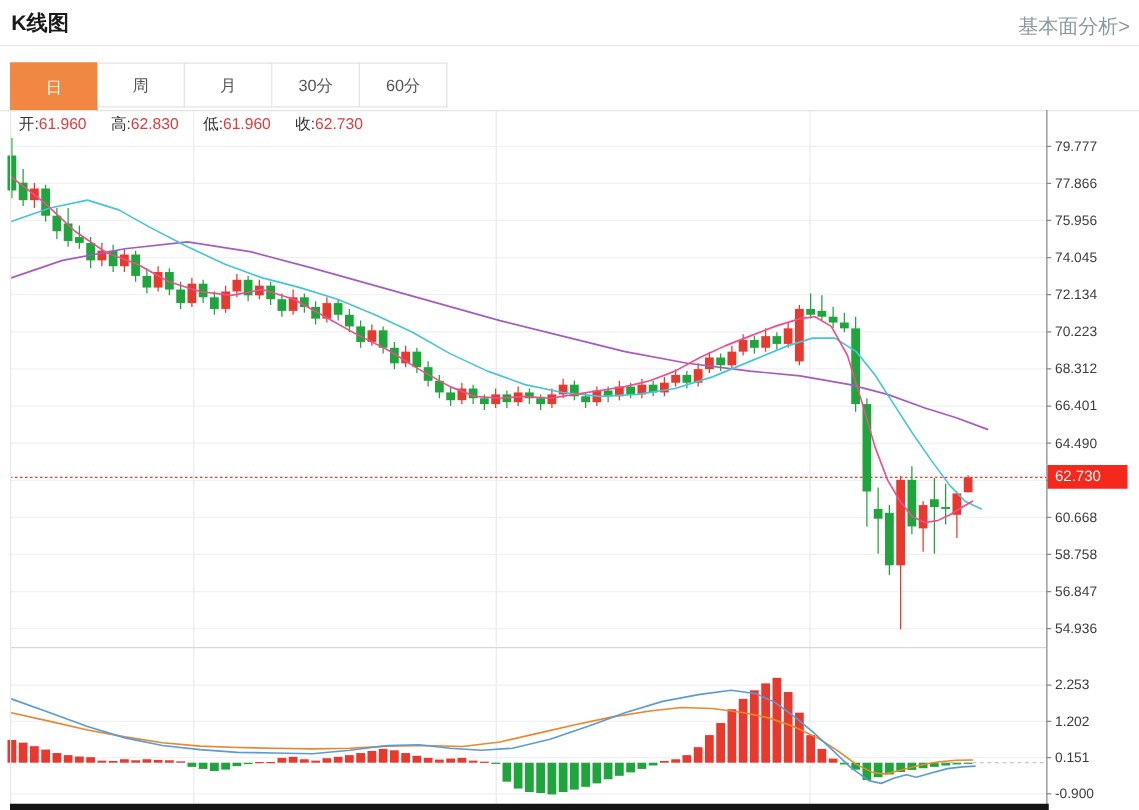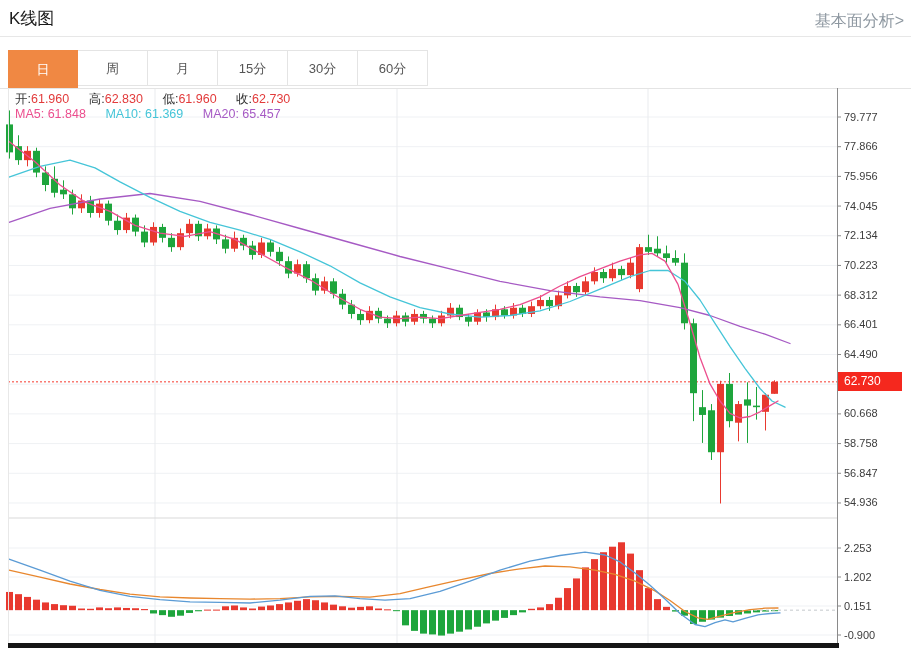--- a/index.html
+++ b/index.html
@@ -1,19 +1,19 @@
 <!DOCTYPE html>
 <html><head>
 <meta charset="utf-8">
 <style>
   html,body{margin:0;padding:0;background:#fff;width:911px;height:648px;overflow:hidden;
     font-family:"Liberation Sans","DejaVu Sans",sans-serif;}
   .page{position:relative;width:911px;height:648px;background:#fff;}
   
-  .hdr-title{position:absolute;left:9px;top:7px;font-size:17px;font-weight:normal;color:#1a1a1a;}
+  .hdr-title{position:absolute;left:9px;top:7px;font-size:17px;font-weight:bold;color:#1a1a1a;}
   .hdr-link{position:absolute;right:7px;top:11px;font-size:16px;color:#8d97a0;text-decoration:none;cursor:pointer;}
   .hdr-divider{position:absolute;left:0;top:36px;width:911px;height:0;border-top:1px solid #e7e7e7;}
   
   .tabbar{position:absolute;left:8px;top:50px;height:38px;display:flex;}
   .tab{width:70px;height:36px;line-height:36px;text-align:center;font-size:13px;color:#555;
     background:#fff;border:1px solid #e4e4e4;border-left:none;cursor:pointer;box-sizing:border-box;}
   .tab:first-child{border-left:1px solid #e4e4e4;}
   .tab.active{background:#f08843;border-color:#f08843;color:#fff;height:38px;line-height:38px;}
   
   #chart{position:absolute;left:0;top:0;}
@@ -31,21 +31,20 @@
 <div class="page">
 
   <div class="hdr-title">K线图</div>
   <a class="hdr-link">基本面分析&gt;</a>
   <div class="hdr-divider"></div>
 
   <div class="tabbar">
     <div class="tab active">日</div>
     <div class="tab">周</div>
     <div class="tab">月</div>
-    <div class="tab">15分</div>
     <div class="tab">30分</div>
     <div class="tab">60分</div>
   </div>
 
   <svg id="chart" width="911" height="648">
       <line x1="8" y1="117" x2="837" y2="117" stroke="#eff1f4" stroke-width="1"></line>
       <line x1="8" y1="146.69" x2="837" y2="146.69" stroke="#eff1f4" stroke-width="1"></line>
       <line x1="8" y1="176.38" x2="837" y2="176.38" stroke="#eff1f4" stroke-width="1"></line>
       <line x1="8" y1="206.07" x2="837" y2="206.07" stroke="#eff1f4" stroke-width="1"></line>
       <line x1="8" y1="235.76" x2="837" y2="235.76" stroke="#eff1f4" stroke-width="1"></line>
@@ -372,22 +371,17 @@
       <rect x="8" y="643" width="831" height="5" fill="#151515"></rect>
     </svg>
 
   <div class="row" style="left:15px;top:91px;">
     <span class="grp"><span class="lbl">开:</span><span class="val">61.960</span></span>
     <span class="grp"><span class="lbl">高:</span><span class="val">62.830</span></span>
     <span class="grp"><span class="lbl">低:</span><span class="val">61.960</span></span>
     <span class="grp"><span class="lbl">收:</span><span class="val">62.730</span></span>
   </div>
 
-  <div class="row" style="left:15px;top:107px;">
-    <span class="grp" style="color:#ec4e8e;"><span>MA5:</span> <span>61.848</span></span>
-    <span class="grp" style="color:#45c5d8;"><span>MA10:</span> <span>61.369</span></span>
-    <span class="grp" style="color:#a65ac4;"><span>MA20:</span> <span>65.457</span></span>
-  </div>
 
 
   <div class="price-badge" id="badge" style="top: 372.348px; background: rgb(245, 40, 30);">62.730</div>
 
 </div>
 
 </body></html>

